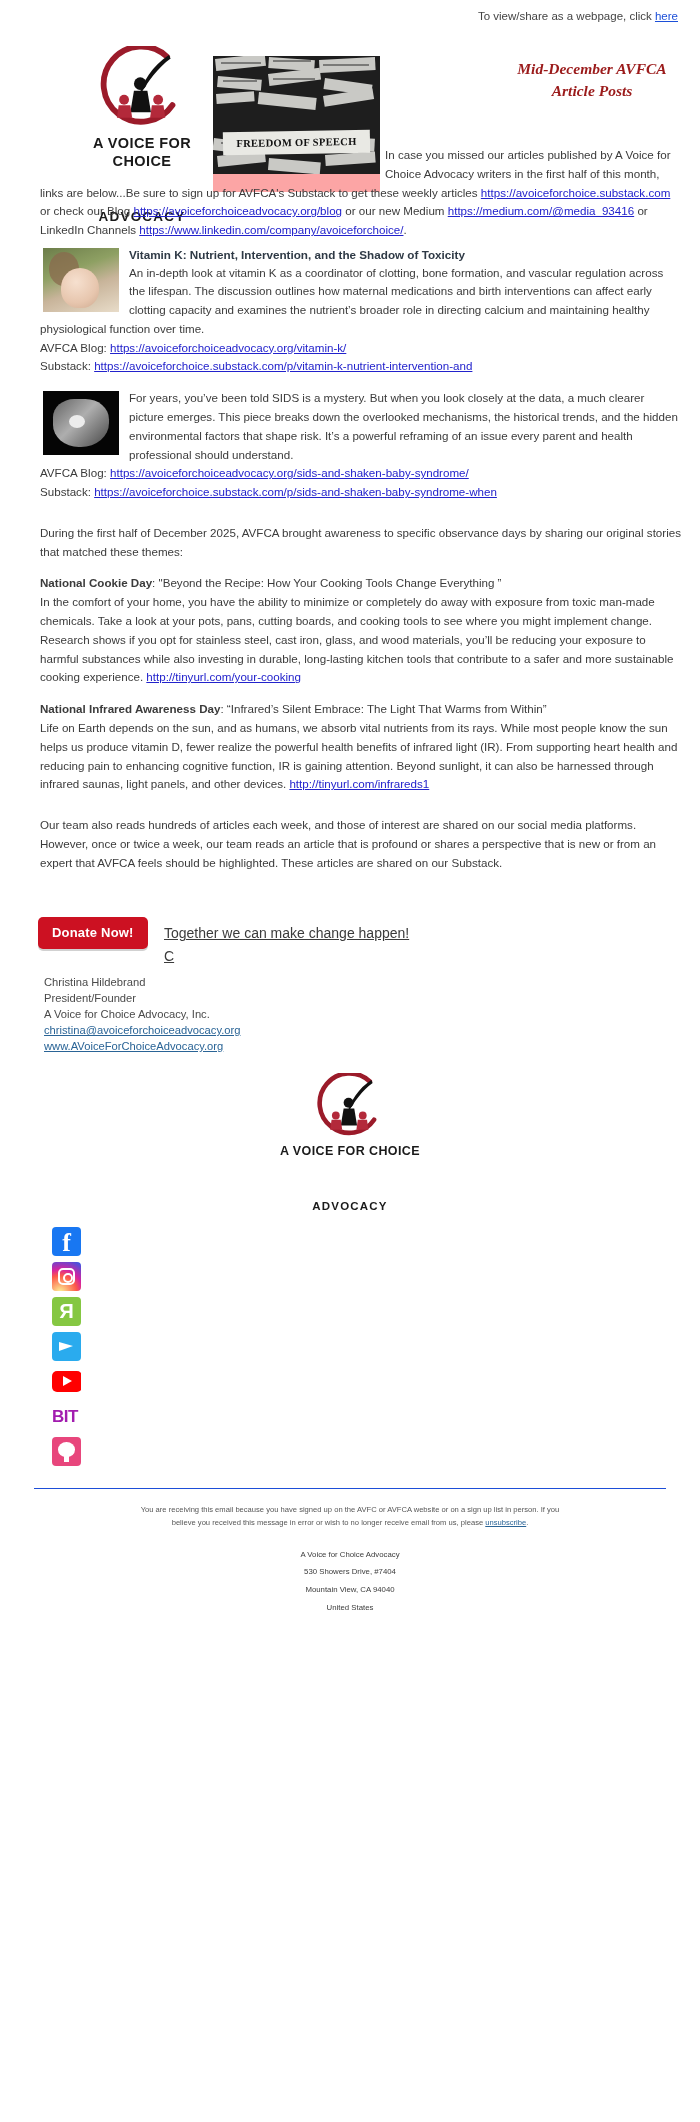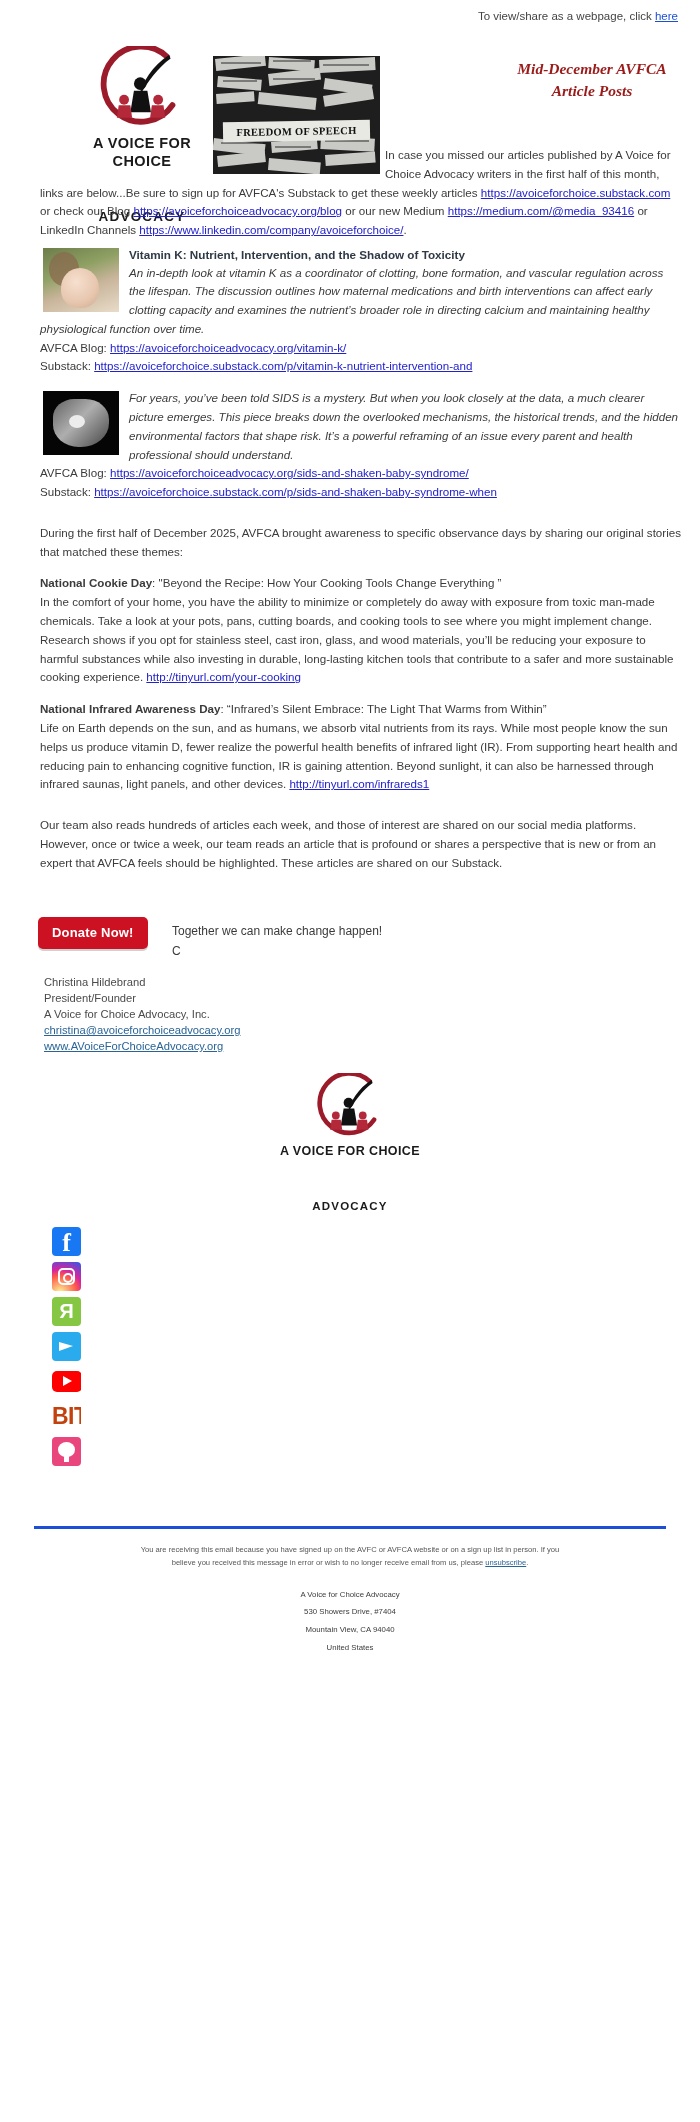--- a/index.html
+++ b/index.html
@@ -35,22 +35,22 @@
   .logo-word {
     font-family:"Liberation Sans", sans-serif;
     font-weight:bold; color:#1a1a1a;
     font-size:14.5px; letter-spacing:.4px; line-height:1.25;
     margin-top:2px;
   }
   .logo-word .l2 { font-size:13.5px; letter-spacing:1.2px;margin-top:39px; }
 
   .hero-img {
     position:absolute; left:213px; top:28px;
-    width:167px; height:118px;
-    overflow:hidden; background:#f97316;
+    width:167px; height:136px;
+    overflow:hidden; background:#fca5a5;
   }
   .hero-inner { position:absolute; inset:0; }
   .hero-caption {
     position:absolute; left:6%; top:55%;
     width:88%; height:17%;
     background:#e9e9e4;
     color:#111;
     font-family:"Liberation Serif", serif;
     font-weight:bold;
     font-size:10.5px;
@@ -95,21 +95,21 @@
     margin:2px 10px 1px 3px;
     overflow:hidden;
   }
   .article h3 {
     margin:0 0 0 0;
     font-size:11.7px;
     font-weight:bold;
     color:#2f3a46;
     line-height:1.5;
   }
-  .article .atext { font-size:11.6px; line-height:1.62;font-style:italic; }
+  .article .atext { font-size:11.6px; line-height:1.62; }
   .article .links { clear:both; font-size:11.6px; line-height:1.62; }
 
   .thumb-vitk { background:linear-gradient(160deg,#6c7d4a 0%,#8ea063 35%,#c8b49a 60%,#e8dcc9 100%); position:relative; }
   .thumb-vitk:after {
     content:""; position:absolute; left:18px; top:20px;
     width:38px; height:40px; border-radius:50% 50% 45% 45%;
     background:radial-gradient(circle at 40% 35%, #f6e0cf 0%, #e7c6ae 60%, #cda98f 100%);
   }
   .thumb-vitk:before {
     content:""; position:absolute; left:6px; top:4px;
@@ -139,22 +139,22 @@
     font-weight:bold;
     font-size:13px;
     padding:8px 14px 9px 14px;
     border-radius:5px;
     border:none;
     box-shadow:0 2px 0 rgba(0,0,0,.18);
     letter-spacing:.2px;
     cursor:pointer;
   }
   .donate-text {
-    position:absolute; left:172px; top:5px;
-    font-size:12px; line-height:1.62;
+    position:absolute; left:164px; top:5px;
+    font-size:14px; line-height:1.62;text-decoration:underline;
   }
 
   .sig {
     padding-left:44px;
     font-size:11.2px;
     line-height:1.42;
     color:#4a4a4a;
   }
   .sig a { color:#2a6496; }
 
@@ -214,40 +214,40 @@
   .si-yt .yt-box:after {
     content:""; position:absolute; left:11px; top:5.5px;
     width:0; height:0;
     border-left:9px solid #fff;
     border-top:5px solid transparent;
     border-bottom:5px solid transparent;
   }
   .si-bc { width:104px; background:#fff; }
   .si-bc .bc-a {
     position:absolute; left:0; top:4px;
-    color:#c2410c; font-weight:bold; font-size:23px; line-height:21px;
+    color:#a21caf; font-weight:bold; font-size:17px; line-height:21px;
     letter-spacing:-.5px;
   }
   .si-gab { background:#e8467c; border-radius:6px; }
   .si-gab:after {
     content:""; position:absolute; left:6px; top:5px;
     width:17px; height:15px;
     background:#fff;
     border-radius:50% 50% 48% 48%;
   }
   .si-gab:before {
     content:""; position:absolute; left:12px; top:17px;
     width:5px; height:8px; background:#fff; z-index:2;
   }
 
   
   .legal {
-    margin:60px 34px 0 34px;
+    margin:22px 34px 0 34px;
     padding-top:14px;
-    border-top:3px solid #1d4ed8;
+    border-top:1px solid #1d4ed8;
     font-size:7.6px;
     line-height:1.75;
     color:#565656;
     text-align:center;
   }
   .legal a { color:#2a6496; }
   .addr {
     text-align:center;
     font-size:7.8px;
     line-height:2.3;

